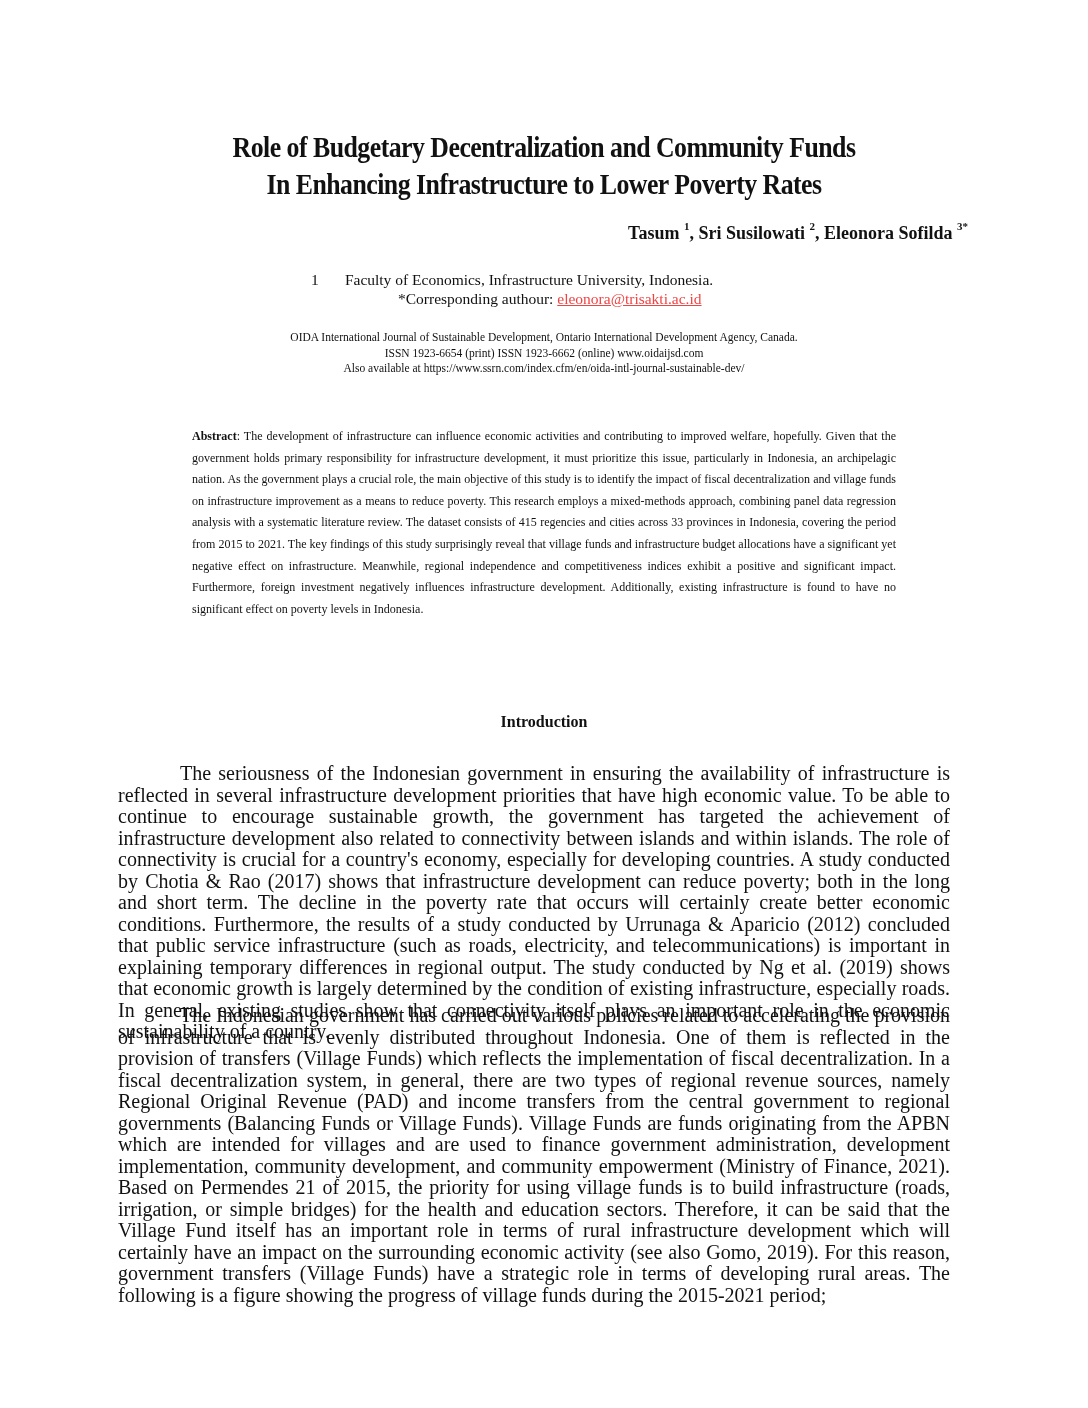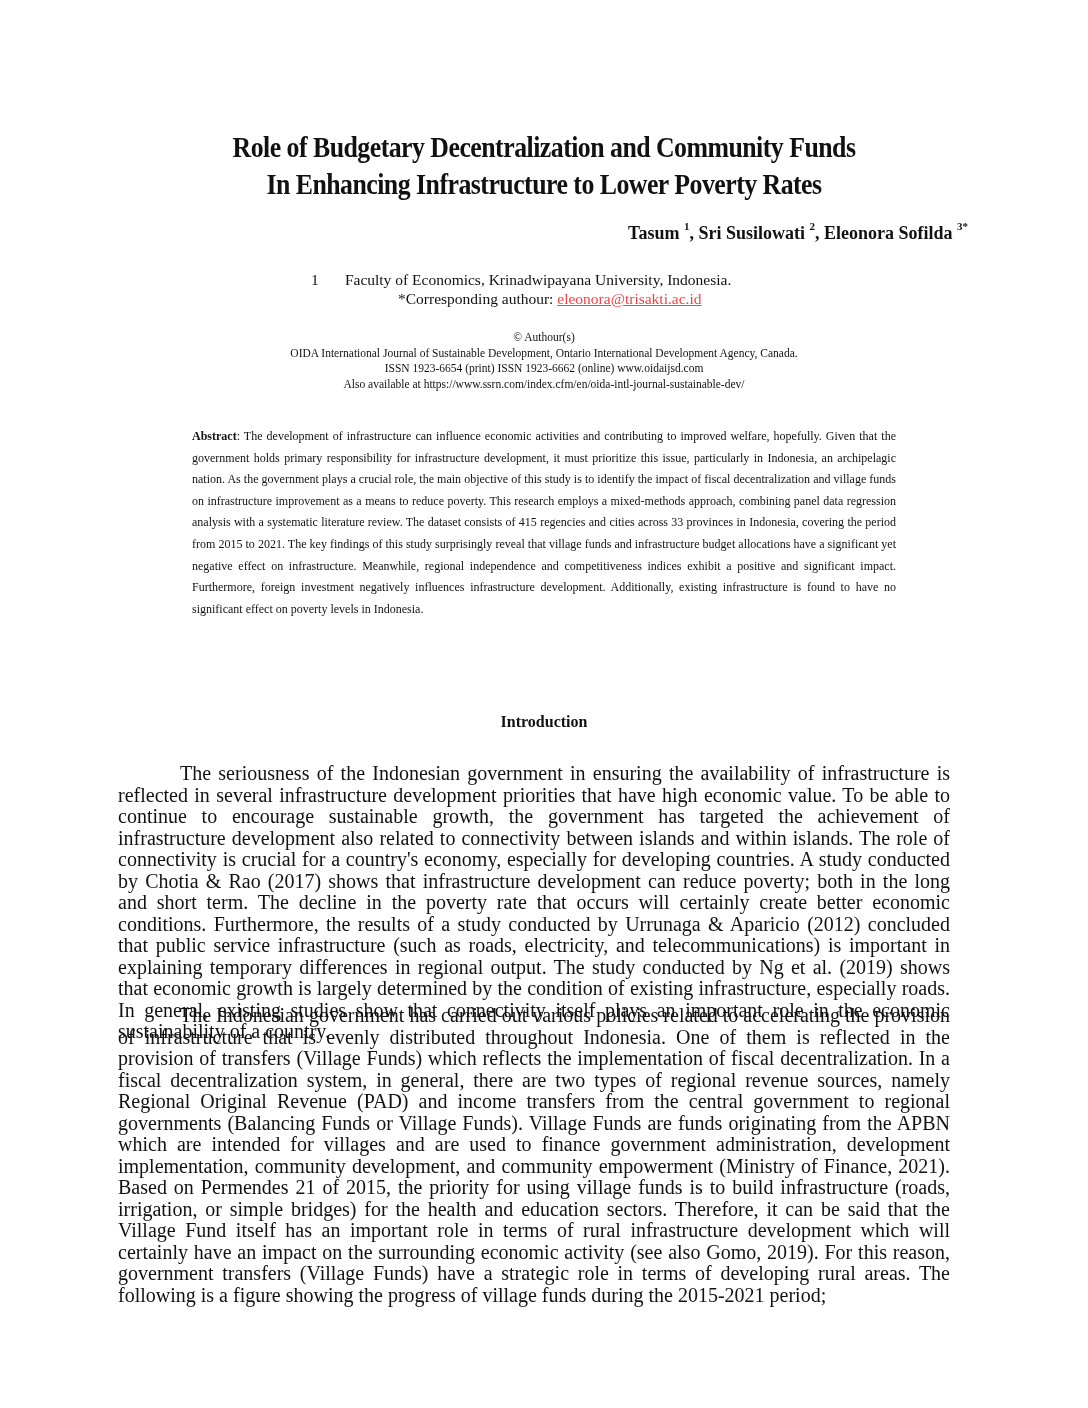--- a/index.html
+++ b/index.html
@@ -66,28 +66,27 @@
     <span>Tasum</span>
     <sup>1</sup>,
     <span>Sri Susilowati</span>
     <sup>2</sup>,
     <span>Eleonora Sofilda</span>
     <sup>3*</sup>
   </div>
 
   <div class="aff aff2">
     <span class="num">1</span>
-    <span>Faculty of Economics, Krinadwipayana University, Indonesia.</span>
+    <span>Faculty of Economics, Infrastructure University, Indonesia.</span>
   </div>
   <div class="aff aff3">
     <span>*Corresponding authour: </span><a>eleonora@trisakti.ac.id</a>
   </div>
 
   <div class="meta">
-    <div>© Authour(s)</div>
     <div>OIDA International Journal of Sustainable Development, Ontario International Development Agency, Canada.</div>
     <div>ISSN 1923-6654 (print) ISSN 1923-6662 (online) www.oidaijsd.com</div>
     <div>Also available at https://www.ssrn.com/index.cfm/en/oida-intl-journal-sustainable-dev/</div>
   </div>
 
   <div class="abstract">
     <b>Abstract</b><span>: The development of infrastructure can influence economic activities and contributing to improved welfare, hopefully. Given that the government holds primary responsibility for infrastructure development, it must prioritize this issue, particularly in Indonesia, an archipelagic nation. As the government plays a crucial role, the main objective of this study is to identify the impact of fiscal decentralization and village funds on infrastructure improvement as a means to reduce poverty. This research employs a mixed-methods approach, combining panel data regression analysis with a systematic literature review. The dataset consists of 415 regencies and cities across 33 provinces in Indonesia, covering the period from 2015 to 2021. The key findings of this study surprisingly reveal that village funds and infrastructure budget allocations have a significant yet negative effect on infrastructure. Meanwhile, regional independence and competitiveness indices exhibit a positive and significant impact. Furthermore, foreign investment negatively influences infrastructure development. Additionally, existing infrastructure is found to have no significant effect on poverty levels in Indonesia.</span>
   </div>
 
 

